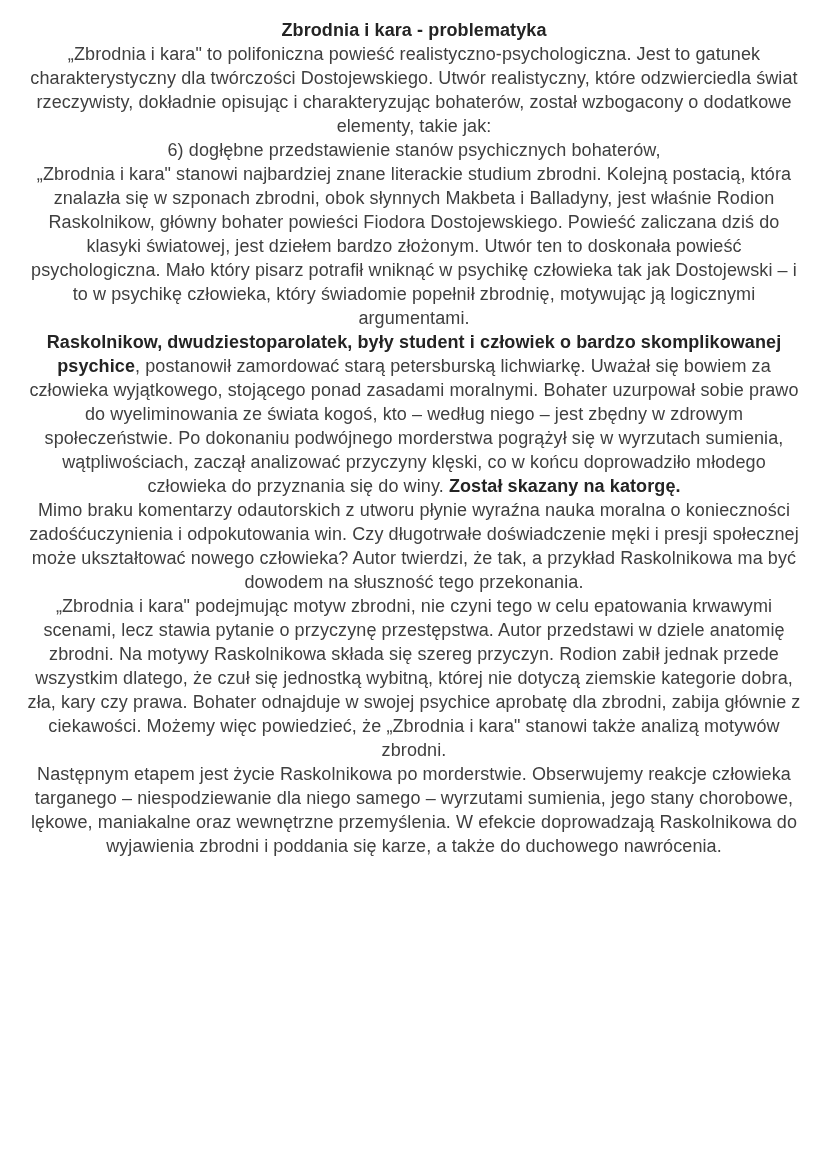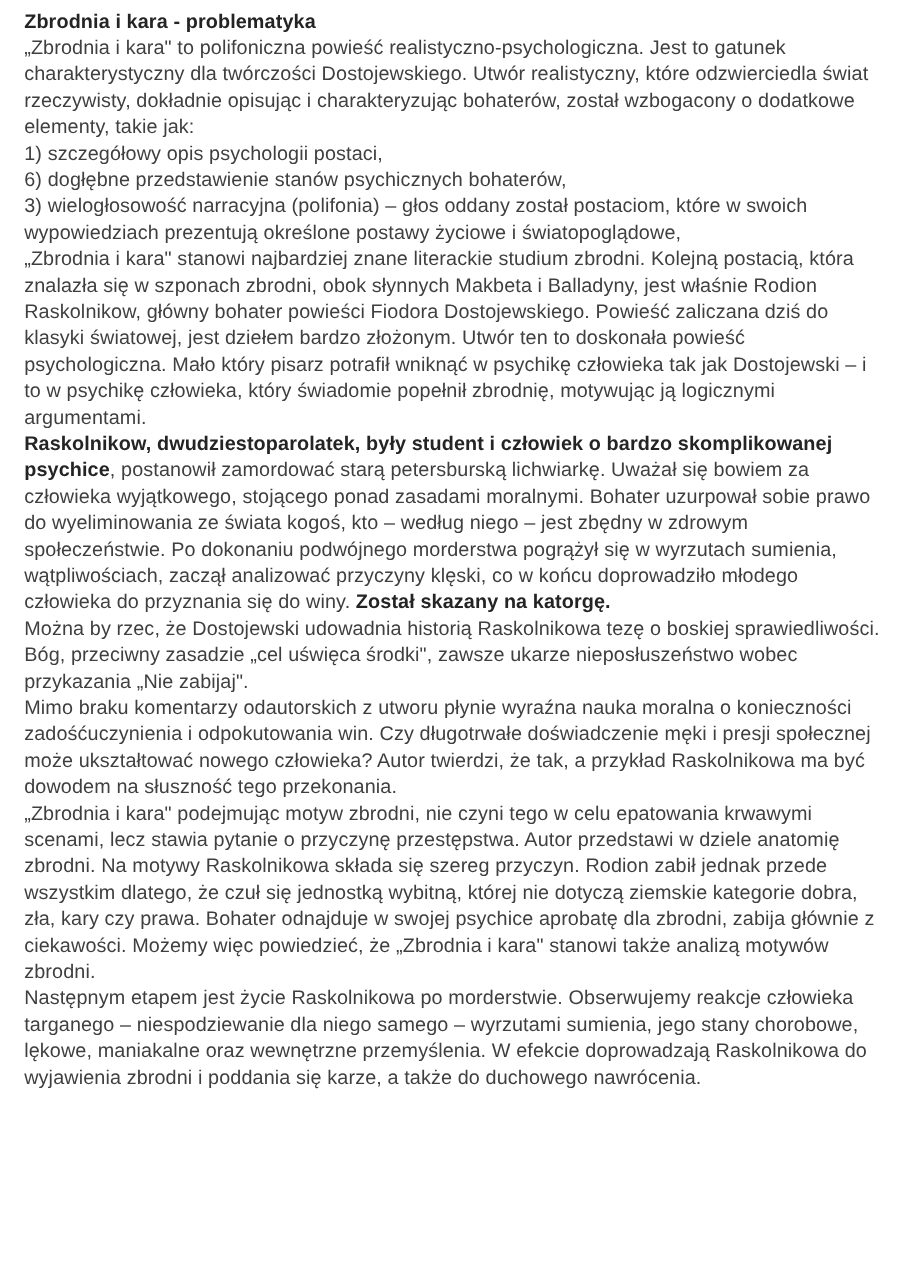--- a/index.html
+++ b/index.html
@@ -7,25 +7,26 @@
     padding: 0;
     background: var(--bg, #ffffff);
   }
   body {
     width: 828px;
     min-height: 1171px;
   }
   .page {
     width: 784px;
     margin: 0 auto;
-    padding-top: 7px;
+    padding-top: 18px;
     font-family: "Liberation Sans", sans-serif;
     font-size: 18px;
     line-height: 24px;
     color: var(--text, #3f3f3f);
+    text-align: center;
     letter-spacing: 0.1px;
   }
   .doc-title {
     font-size: 18px;
     line-height: 24px;
     margin: 0;
     font-weight: 700;
     color: var(--bold-text, #262626);
   }
   .doc-body p {
@@ -36,23 +37,20 @@
     color: var(--bold-text, #262626);
   }
 </style>
 </head>
 <body>
 
 <main class="page">
   <h1 class="doc-title">Zbrodnia i kara - problematyka</h1>
   <div class="doc-body" id="doc-body">
       <p><span>„Zbrodnia i kara" to polifoniczna powieść realistyczno-psychologiczna. Jest to gatunek charakterystyczny dla twórczości Dostojewskiego. Utwór realistyczny, które odzwierciedla świat rzeczywisty, dokładnie opisując i charakteryzując bohaterów, został wzbogacony o dodatkowe elementy, takie jak:</span></p>
-      <p><span>1) szczegółowy opis psychologii postaci,</span></p>
       <p><span>6) dogłębne przedstawienie stanów psychicznych bohaterów,</span></p>
-      <p><span>3) wielogłosowość narracyjna (polifonia) – głos oddany został postaciom, które w swoich wypowiedziach prezentują określone postawy życiowe i światopoglądowe,</span></p>
       <p><span>„Zbrodnia i kara" stanowi najbardziej znane literackie studium zbrodni. Kolejną postacią, która znalazła się w szponach zbrodni, obok słynnych Makbeta i Balladyny, jest właśnie Rodion Raskolnikow, główny bohater powieści Fiodora Dostojewskiego. Powieść zaliczana dziś do klasyki światowej, jest dziełem bardzo złożonym. Utwór ten to doskonała powieść psychologiczna. Mało który pisarz potrafił wniknąć w psychikę człowieka tak jak Dostojewski – i to w psychikę człowieka, który świadomie popełnił zbrodnię, motywując ją logicznymi argumentami.</span></p>
       <p><strong>Raskolnikow, dwudziestoparolatek, były student i człowiek o bardzo skomplikowanej psychice</strong><span>, postanowił zamordować starą petersburską lichwiarkę. Uważał się bowiem za człowieka wyjątkowego, stojącego ponad zasadami moralnymi. Bohater uzurpował sobie prawo do wyeliminowania ze świata kogoś, kto – według niego – jest zbędny w zdrowym społeczeństwie. Po dokonaniu podwójnego morderstwa pogrążył się w wyrzutach sumienia, wątpliwościach, zaczął analizować przyczyny klęski, co w końcu doprowadziło młodego człowieka do przyznania się do winy. </span><strong>Został skazany na katorgę.</strong></p>
-      <p><span>Można by rzec, że Dostojewski udowadnia historią Raskolnikowa tezę o boskiej sprawiedliwości. Bóg, przeciwny zasadzie „cel uświęca środki", zawsze ukarze nieposłuszeństwo wobec przykazania „Nie zabijaj".</span></p>
       <p><span>Mimo braku komentarzy odautorskich z utworu płynie wyraźna nauka moralna o konieczności zadośćuczynienia i odpokutowania win. Czy długotrwałe doświadczenie męki i presji społecznej może ukształtować nowego człowieka? Autor twierdzi, że tak, a przykład Raskolnikowa ma być dowodem na słuszność tego przekonania.</span></p>
       <p><span>„Zbrodnia i kara" podejmując motyw zbrodni, nie czyni tego w celu epatowania krwawymi scenami, lecz stawia pytanie o przyczynę przestępstwa. Autor przedstawi w dziele anatomię zbrodni. Na motywy Raskolnikowa składa się szereg przyczyn. Rodion zabił jednak przede wszystkim dlatego, że czuł się jednostką wybitną, której nie dotyczą ziemskie kategorie dobra, zła, kary czy prawa. Bohater odnajduje w swojej psychice aprobatę dla zbrodni, zabija głównie z ciekawości. Możemy więc powiedzieć, że „Zbrodnia i kara" stanowi także analizą motywów zbrodni.</span></p>
       <p><span>Następnym etapem jest życie Raskolnikowa po morderstwie. Obserwujemy reakcje człowieka targanego – niespodziewanie dla niego samego – wyrzutami sumienia, jego stany chorobowe, lękowe, maniakalne oraz wewnętrzne przemyślenia. W efekcie doprowadzają Raskolnikowa do wyjawienia zbrodni i poddania się karze, a także do duchowego nawrócenia.</span></p>
     </div>
 </main>
 
 </body></html>

